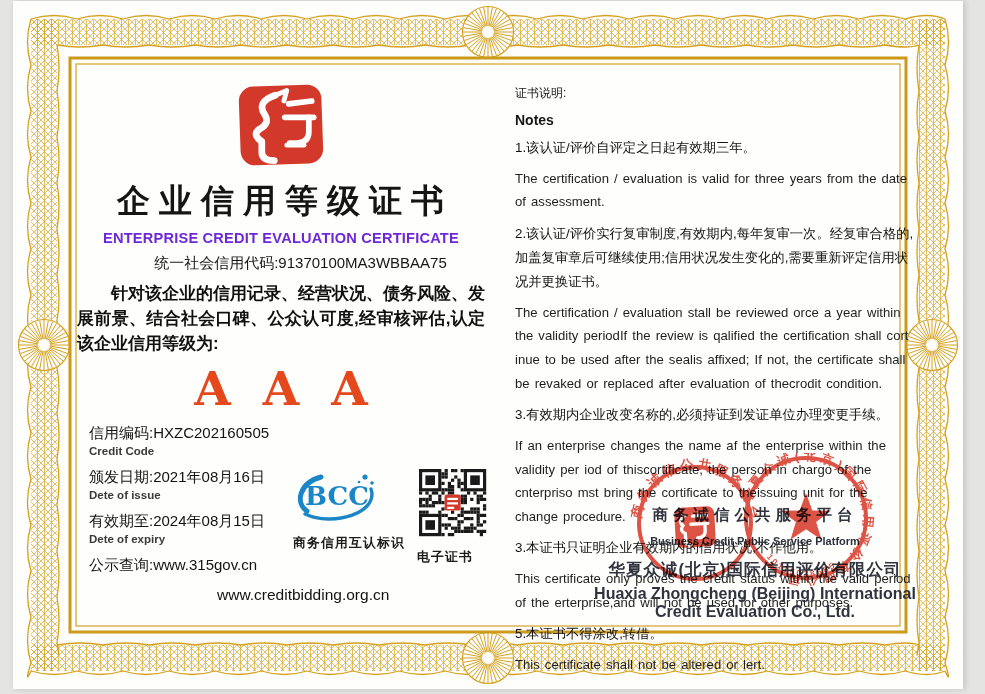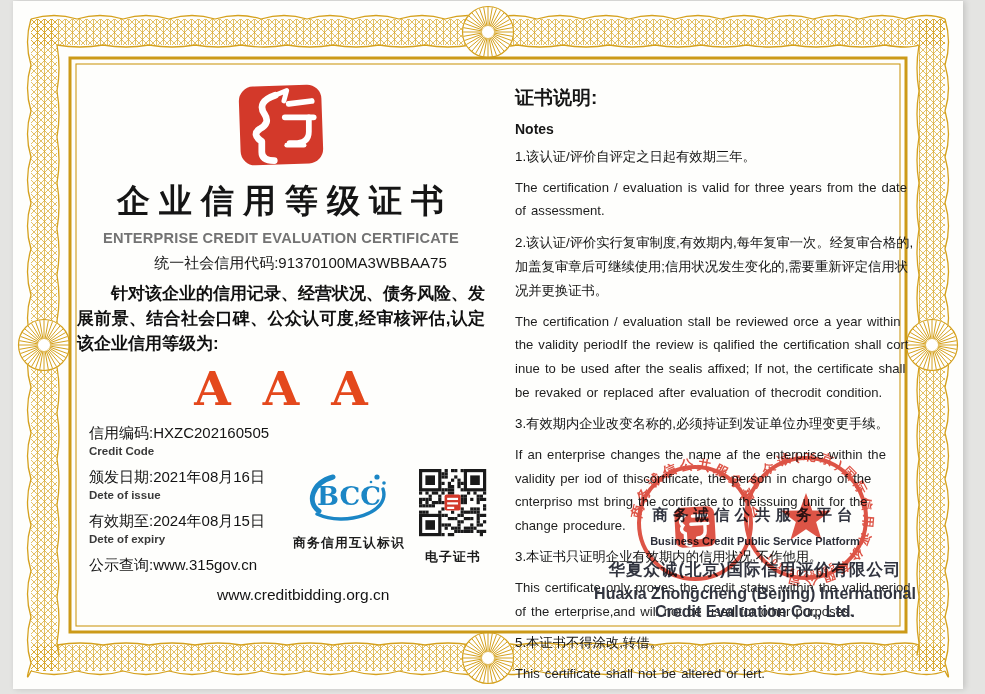--- a/index.html
+++ b/index.html
@@ -7,41 +7,41 @@
   .scan{position:relative;width:985px;height:694px;background:#e4e4e2;overflow:hidden;margin:0 auto;}
   .paper{position:absolute;left:13px;top:1px;width:950px;height:688px;background:#fefefc;
          box-shadow:2px 0 6px rgba(0,0,0,.15);}
   svg.border-art{position:absolute;left:0;top:0;width:950px;height:688px;pointer-events:none;}
 
   
   .left-col{position:absolute;left:62px;top:76px;width:412px;text-align:center;color:#1b1b1b;}
   .logo-wrap{height:96px;}
   .title-cn{font-family:"DejaVu Serif","Liberation Serif",serif;font-weight:bold;font-size:33px;
             letter-spacing:9px;margin-top:6px;color:#151515;white-space:nowrap;transform:translateX(4px);}
-  .title-en{font-size:14.6px;font-weight:bold;letter-spacing:.2px;margin-top:6px;color:#737373;}
+  .title-en{font-size:14.6px;font-weight:bold;letter-spacing:.2px;margin-top:6px;color:#6d28d9;}
   .company{font-size:19px;font-weight:bold;margin-top:11px;color:#111;}
   .uscc{font-size:15px;margin-top:8px;color:#171717;padding-left:39px;}
   .statement{text-align:justify;font-size:17px;line-height:1.47;margin:9px 2px 0 2px;color:#101010;
              font-weight:600;text-indent:2em;}
   .rating{font-family:"DejaVu Serif","Liberation Serif",serif;font-weight:bold;color:#e4481c;
           font-size:47px;letter-spacing:32px;margin-top:4px;transform:translateX(16px);}
   .fields{text-align:left;margin:8px 0 0 14px;}
   .grp{margin-bottom:11px;}
   .f-cn{font-size:15px;color:#131313;}
   .f-en{font-size:11.5px;font-weight:bold;color:#3a3a3a;margin-top:2px;}
   .url2{font-size:15.5px;color:#131313;margin:11px 0 0 128px;}
 
   
   .marks{position:absolute;left:280px;top:466px;width:185px;display:flex;gap:12px;}
-  .mark{text-align:center;}
+  .mark{text-align:left;}
   .mark-label{font-size:12.8px;font-weight:bold;letter-spacing:1.2px;margin-top:6px;color:#1c1c1c;white-space:nowrap;}
 
   
   .right-col{position:absolute;left:502px;top:84px;width:400px;color:#161616;}
-  .notes-h-cn{font-size:19px;font-weight:bold;}
+  .notes-h-cn{font-size:12px;font-weight:normal;}
   .notes-h-en{font-size:14px;font-weight:bold;margin-top:10px;}
   .note-cn{font-size:13.3px;line-height:1.8;margin-top:8px;color:#131313;}
   .note-en{font-size:13.1px;line-height:1.8;margin-top:7px;color:#1e1e1e;word-spacing:1.5px;}
 
   
   .footer-block{position:absolute;left:577px;top:504px;width:330px;text-align:center;color:#31343f;}
   .plat-cn{font-size:15.5px;letter-spacing:5px;font-weight:600;white-space:nowrap;}
   .plat-en{font-size:11px;font-weight:bold;margin-top:9px;color:#2c2f3a;}
   .comp-cn{font-size:16.5px;letter-spacing:1px;margin-top:12px;font-weight:600;white-space:nowrap;}
   .comp-en{font-size:16px;font-weight:bold;margin-top:4px;}

